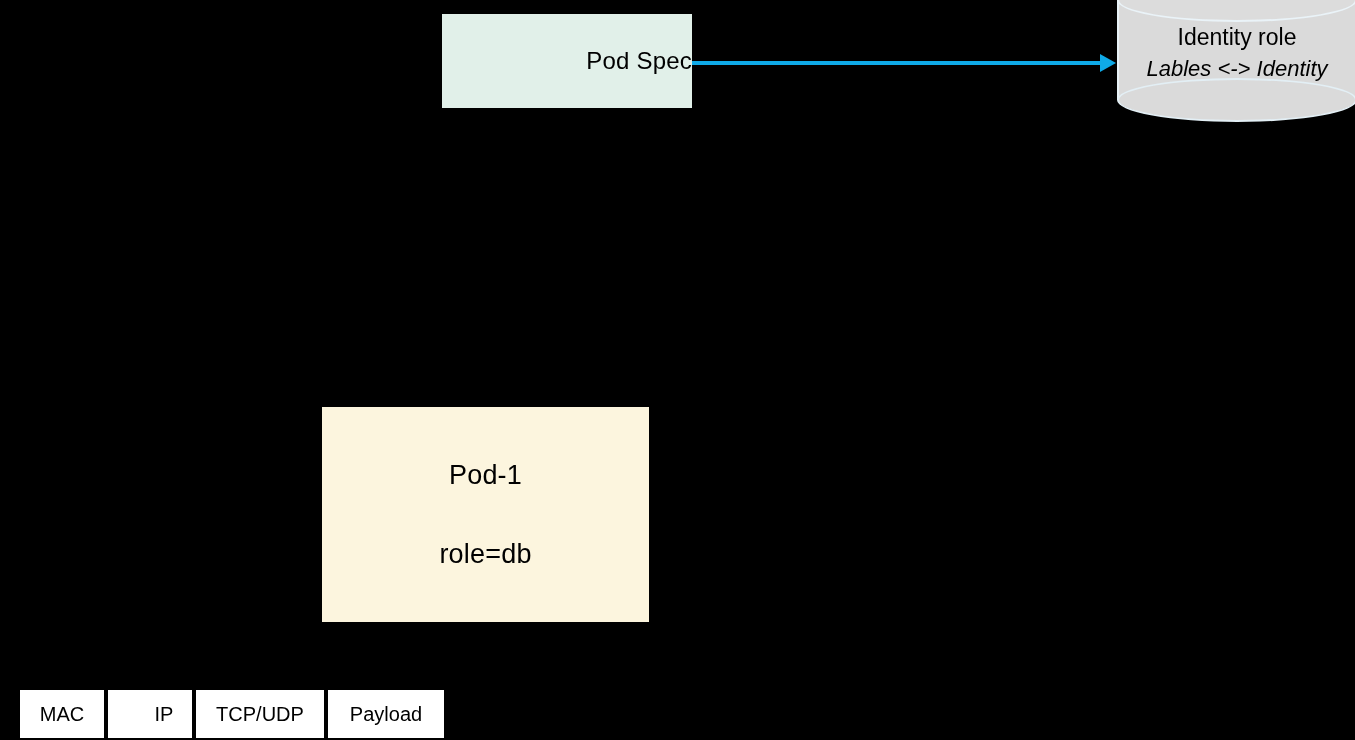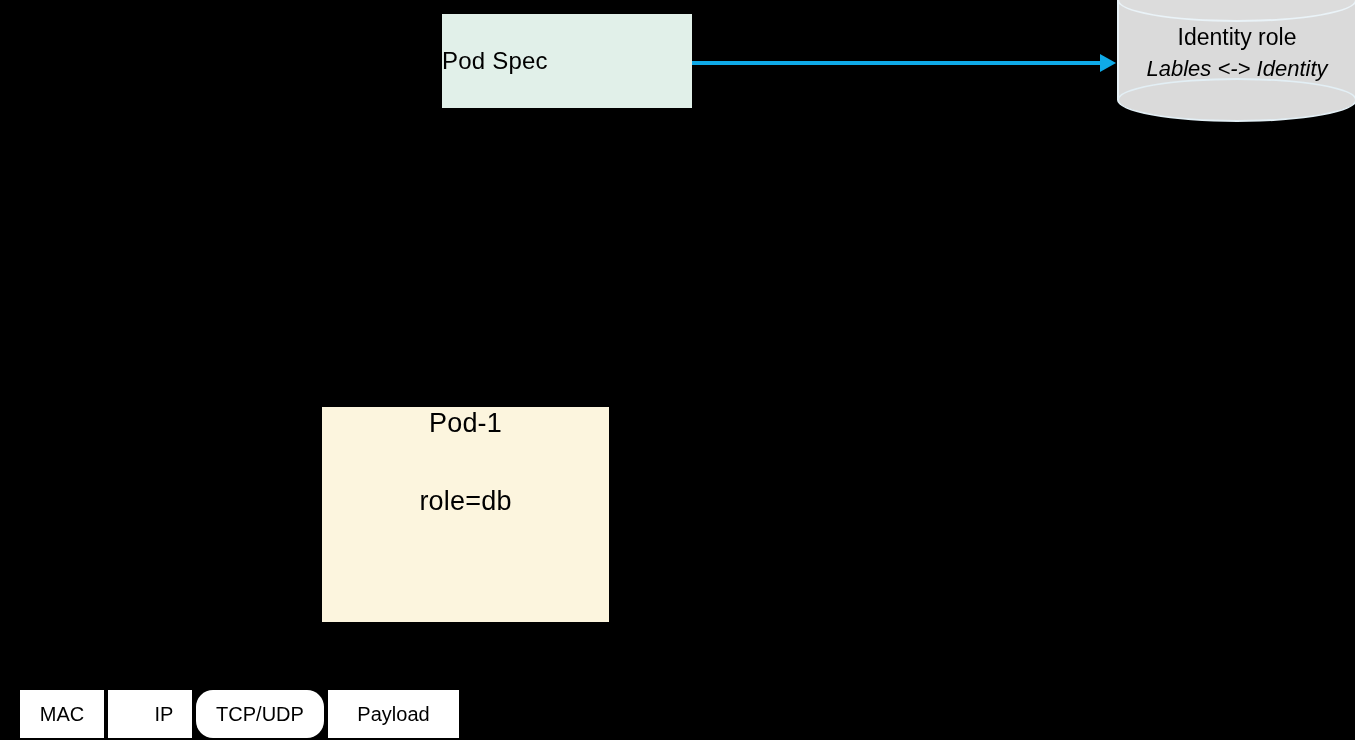--- a/index.html
+++ b/index.html
@@ -15,21 +15,21 @@
     background: #000000;
     overflow: hidden;
     font-family: "Liberation Sans", sans-serif;
   }
 
   
   .spec-box {
     position: absolute;
     display: flex;
     align-items: center;
-    justify-content: flex-start;
+    justify-content: flex-end;
     box-sizing: border-box;
     color: #000000;
     font-size: 24px;
     line-height: 1.2;
     letter-spacing: 0.2px;
   }
 
   .pod-spec-box {
     left: 442px;
     top: 14px;
@@ -42,24 +42,25 @@
     left: 444px;
     top: 142px;
     width: 250px;
     height: 95px;
     background: #FBE2EC;
   }
 
   .pod1-box {
     left: 322px;
     top: 407px;
-    width: 287px;
+    width: 327px;
     height: 215px;
     background: #FCF5DE;
     flex-direction: column;
+    justify-content: center;
     gap: 46px;
   }
   .pod1-box .pod1-line {
     font-size: 27px;
     color: #000000;
   }
 
   
   .cylinder {
     position: absolute;
@@ -160,22 +161,22 @@
     color: #000000;
     font-size: 20px;
     display: flex;
     align-items: center;
     justify-content: center;
     box-sizing: border-box;
     height: 48px;
   }
   .packet-cell.c0 { width: 84px; margin-left: 20px; }
   .packet-cell.c1 { width: 84px; padding-left: 28px; }
-  .packet-cell.c2 { width: 128px; border-radius: 17px; }
-  .packet-cell.c3 { width: 131px; justify-content: center; }
+  .packet-cell.c2 { width: 128px; }
+  .packet-cell.c3 { width: 116px; justify-content: center; }
 </style>
 </head>
 <body>
 
 <div id="canvas">
 
   <div class="spec-box pod-spec-box">
     <span>Pod Spec</span>
   </div>
 

